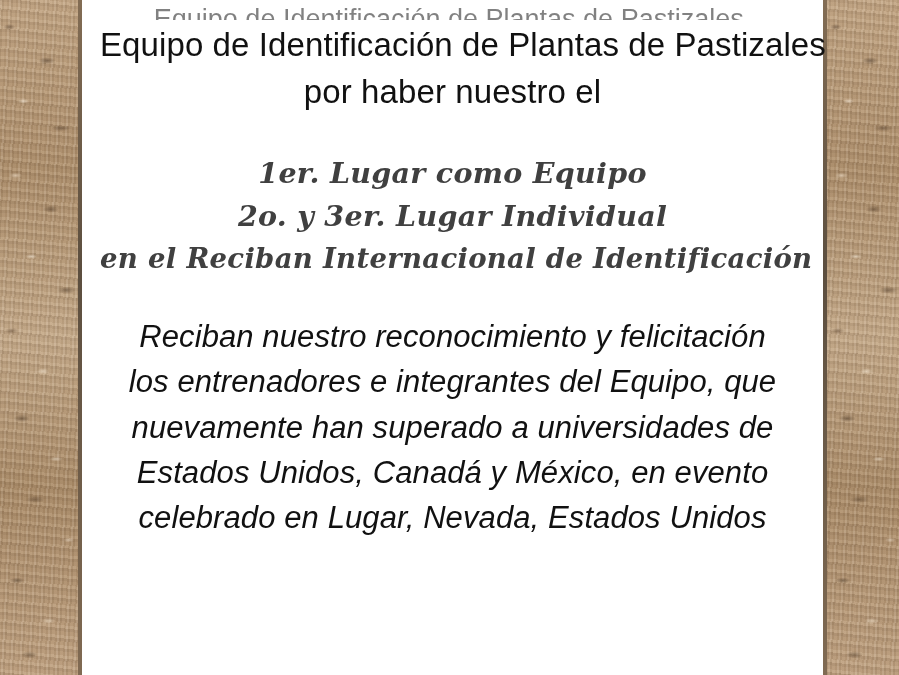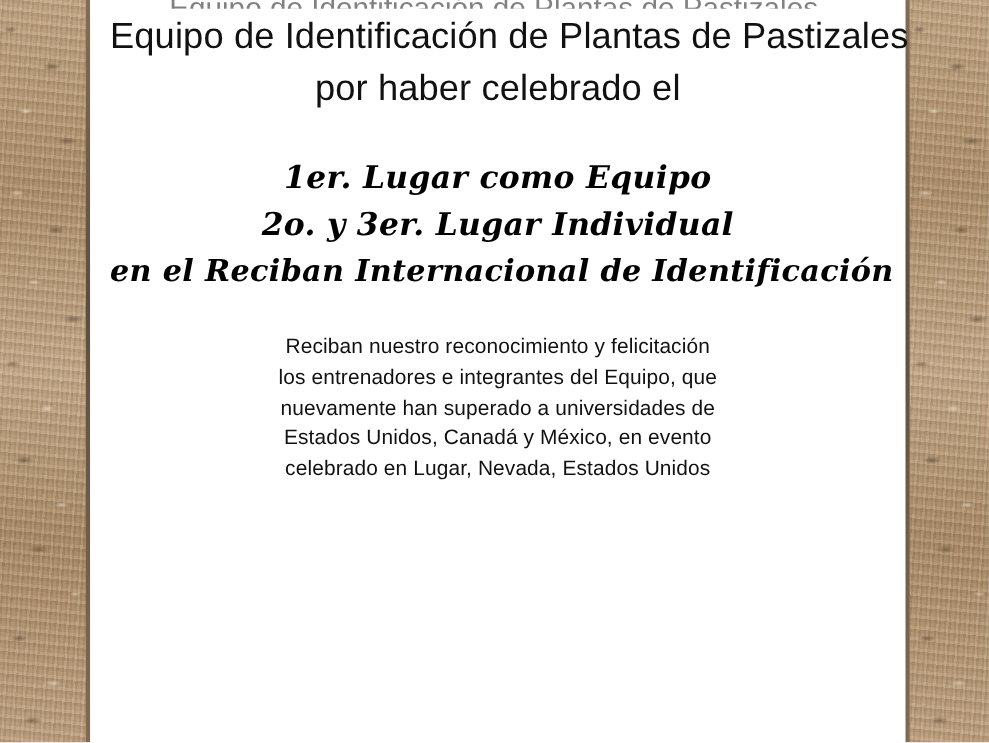--- a/index.html
+++ b/index.html
@@ -69,21 +69,21 @@
   .card {
     position: absolute;
     left: 82px;
     right: 76px;
     top: 0;
     bottom: 0;
     background: #ffffff;
     display: flex;
     flex-direction: column;
     align-items: center;
-    padding: 4px 18px;
+    padding: 16px 18px;
     box-sizing: border-box;
   }
 
   .clipped-top {
     color: #1b1b1b;
     font-size: 27px;
     line-height: 1.28;
     text-align: center;
     width: 100%;
     margin-top: -14px;
@@ -103,57 +103,58 @@
   }
   .intro .line { display: block; white-space: nowrap; }
 
   .awards {
     margin-top: 36px;
     width: 100%;
     text-align: center;
     font-family: "DejaVu Serif", serif;
     font-style: italic;
     font-weight: 700;
-    color: #000000;
+    color: #404040;
     font-size: 27.5px;
     line-height: 1.52;
     letter-spacing: .3px;
   }
   .awards .line { display: block; white-space: nowrap; }
   .awards .big { font-size: 28.5px; }
 
   .body-text {
     margin-top: 34px;
     width: 100%;
     text-align: center;
     color: #111111;
-    font-size: 19px;
+    font-size: 31px;
     line-height: 1.46;
     letter-spacing: .1px;
+    font-style: italic;
   }
   .body-text .line { display: block; white-space: nowrap; }
 </style>
 </head>
 <body>
 
 <div class="poster">
 
   <div class="side-texture left"></div>
   <div class="frame-edge left"></div>
 
   <div class="side-texture right"></div>
   <div class="frame-edge right"></div>
 
   <div class="card">
 
     <div class="clipped-top">Equipo de Identificación de Plantas de Pastizales,</div>
 
     <div class="intro">
       <span class="line">Equipo de Identificación de Plantas de Pastizales</span>
-      <span class="line">por haber celebrado el</span>
+      <span class="line">por haber nuestro el</span>
     </div>
 
     <div class="awards">
       <span class="line big">1er. Lugar como Equipo</span>
       <span class="line big">2o. y 3er. Lugar Individual</span>
       <span class="line">en el Reciban Internacional de Identificación</span>
     </div>
 
     <div class="body-text">
       <span class="line">Reciban nuestro reconocimiento y felicitación</span>

